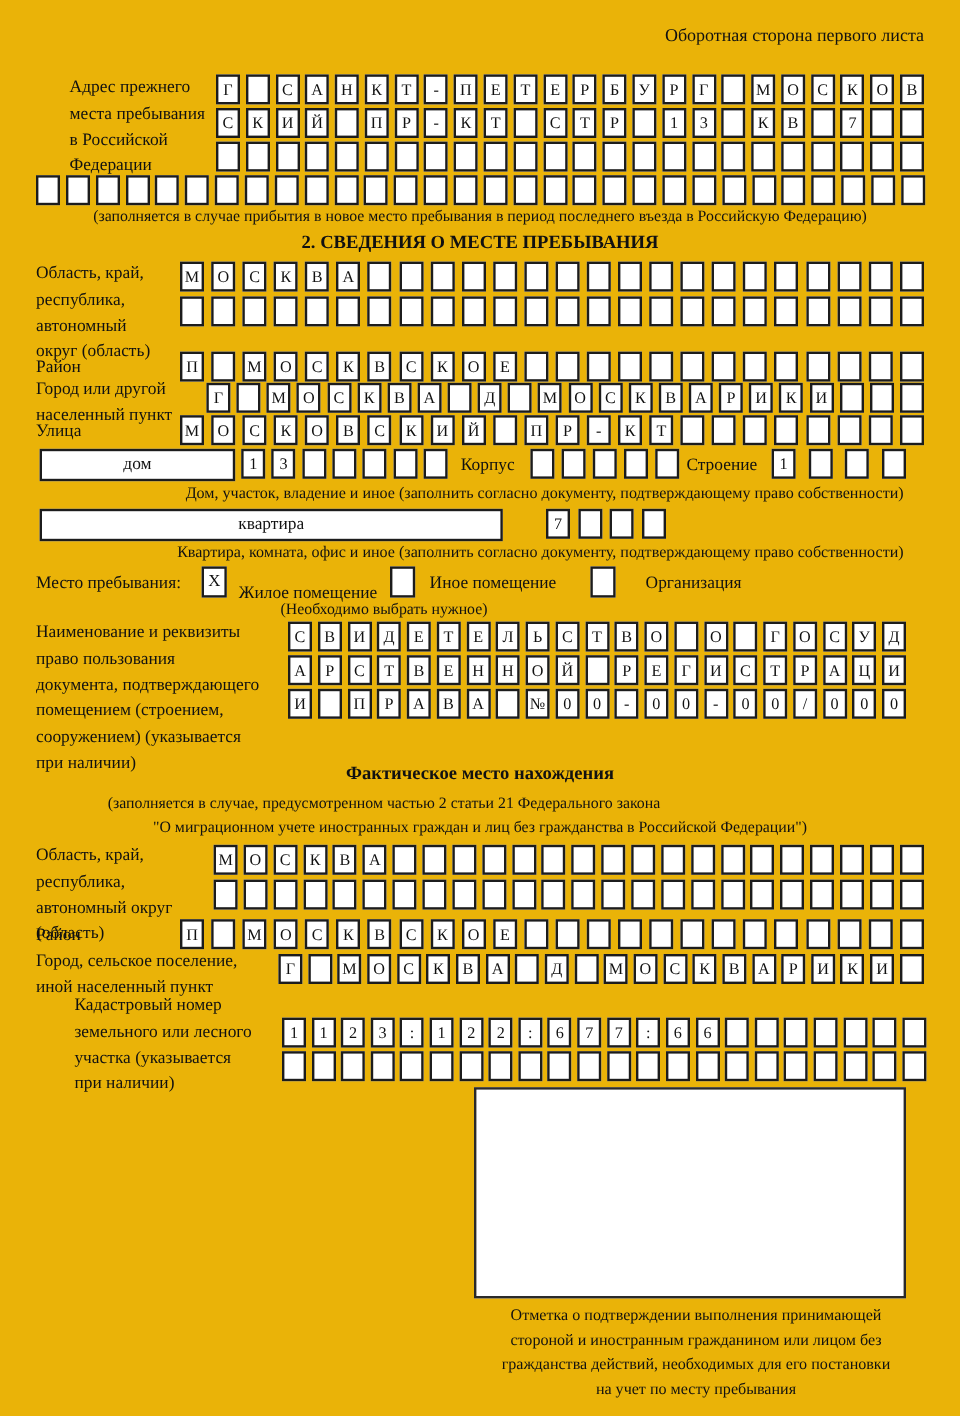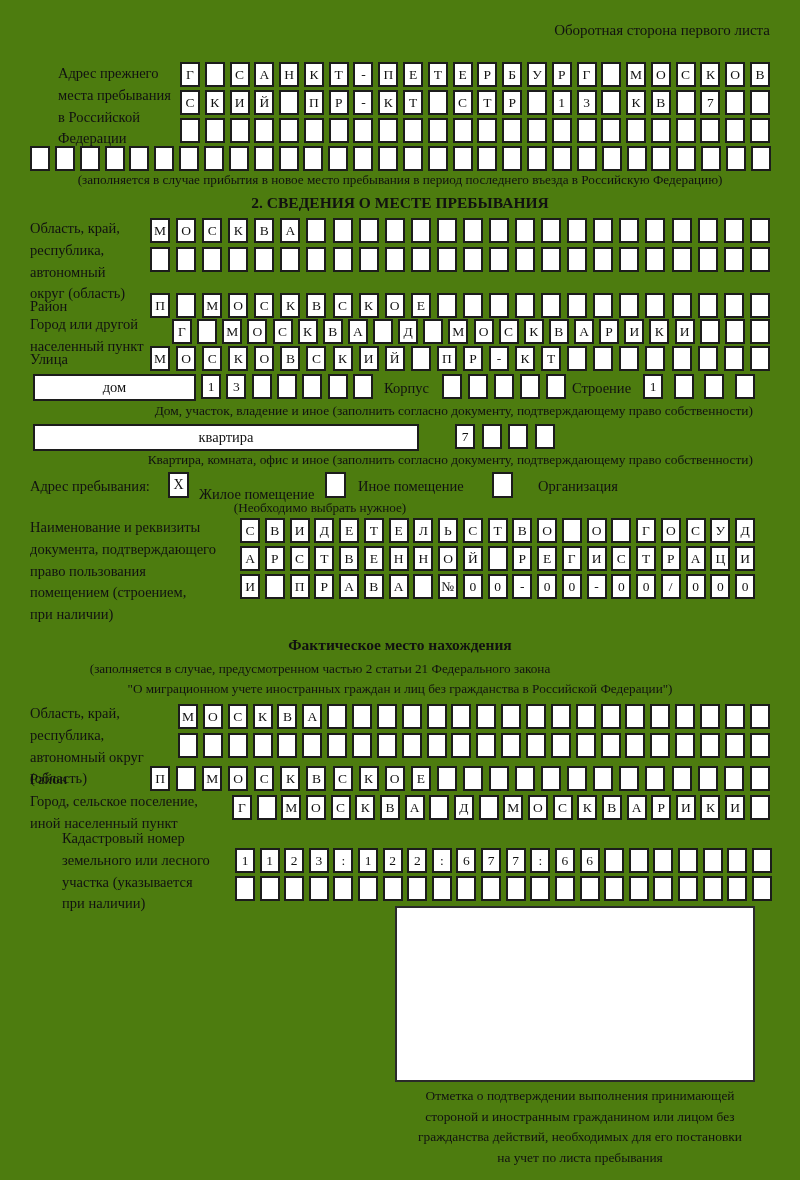--- a/index.html
+++ b/index.html
@@ -1,16 +1,16 @@
 <!DOCTYPE html>
 <html><head>
 <meta charset="utf-8">
 <style>
   html,body{margin:0;padding:0;background:#fff;}
-  .page{position:relative;width:800px;height:1180px;background:#4d7c0f;
+  .page{position:relative;width:800px;height:1180px;background:#eab308;
         font-family:"Liberation Serif", serif;color:#111;overflow:hidden;}
   .hdr{position:absolute;left:400px;top:22px;width:370px;text-align:right;
        font-size:15px;}
   .lbl{position:absolute;font-size:14.5px;line-height:21.8px;}
   .lbl1{position:absolute;font-size:14.5px;line-height:21.8px;}
   .cap{position:absolute;font-size:13.2px;text-align:center;}
   .capleft{position:absolute;font-size:13.4px;text-align:right;}
   .title{position:absolute;left:0;width:800px;text-align:center;
          font-weight:bold;font-size:15.5px;}
   .cellrow{position:absolute;display:flex;justify-content:space-between;}
@@ -329,34 +329,35 @@
 
   <div class="labelbox" style="left:33px;top:424px;width:386px;">квартира</div>
   <div class="cellrow" style="left:455px;top:424px;width:100px;">
       <span class="cell">7</span>
       <span class="cell"></span>
       <span class="cell"></span>
       <span class="cell"></span>
     </div>
   <div class="capleft" style="left:33px;top:452px;width:720px;">Квартира, комната, офис и иное (заполнить согласно документу, подтверждающему право собственности)</div>
 
-  <div class="lbl1" style="left:30px;top:476px;">Адрес пребывания:</div>
+  <div class="lbl1" style="left:30px;top:476px;">Место пребывания:</div>
   <span class="cbox" style="left:168px;top:472px;">X</span>
   <div class="lbl1" style="left:199px;top:484px;">Жилое помещение</div>
   <span class="cbox" style="left:325px;top:472px;"></span>
   <div class="lbl1" style="left:358px;top:476px;">Иное помещение</div>
   <span class="cbox" style="left:492px;top:472px;"></span>
   <div class="lbl1" style="left:538px;top:476px;">Организация</div>
   <div class="cap" style="left:150px;top:500px;width:340px;">(Необходимо выбрать нужное)</div>
 
   <div class="lbl" style="left:30px;top:517px;">
     <div>Наименование и реквизиты</div>
+    <div>право пользования</div>
     <div>документа, подтверждающего</div>
-    <div>право пользования</div>
     <div>помещением (строением,</div>
+    <div>сооружением) (указывается</div>
     <div>при наличии)</div>
   </div>
   <div class="cellrow" style="left:240px;top:518px;width:515px;">
       <span class="cell">С</span>
       <span class="cell">В</span>
       <span class="cell">И</span>
       <span class="cell">Д</span>
       <span class="cell">Е</span>
       <span class="cell">Т</span>
       <span class="cell">Е</span>
@@ -595,16 +596,16 @@
       <span class="cell"></span>
       <span class="cell"></span>
       <span class="cell"></span>
     </div>
 
   <div class="bigbox"></div>
   <div class="conf">
     <div>Отметка о подтверждении выполнения принимающей</div>
     <div>стороной и иностранным гражданином или лицом без</div>
     <div>гражданства действий, необходимых для его постановки</div>
-    <div>на учет по листа пребывания</div>
+    <div>на учет по месту пребывания</div>
   </div>
 
 </div>
 
 </body></html>

